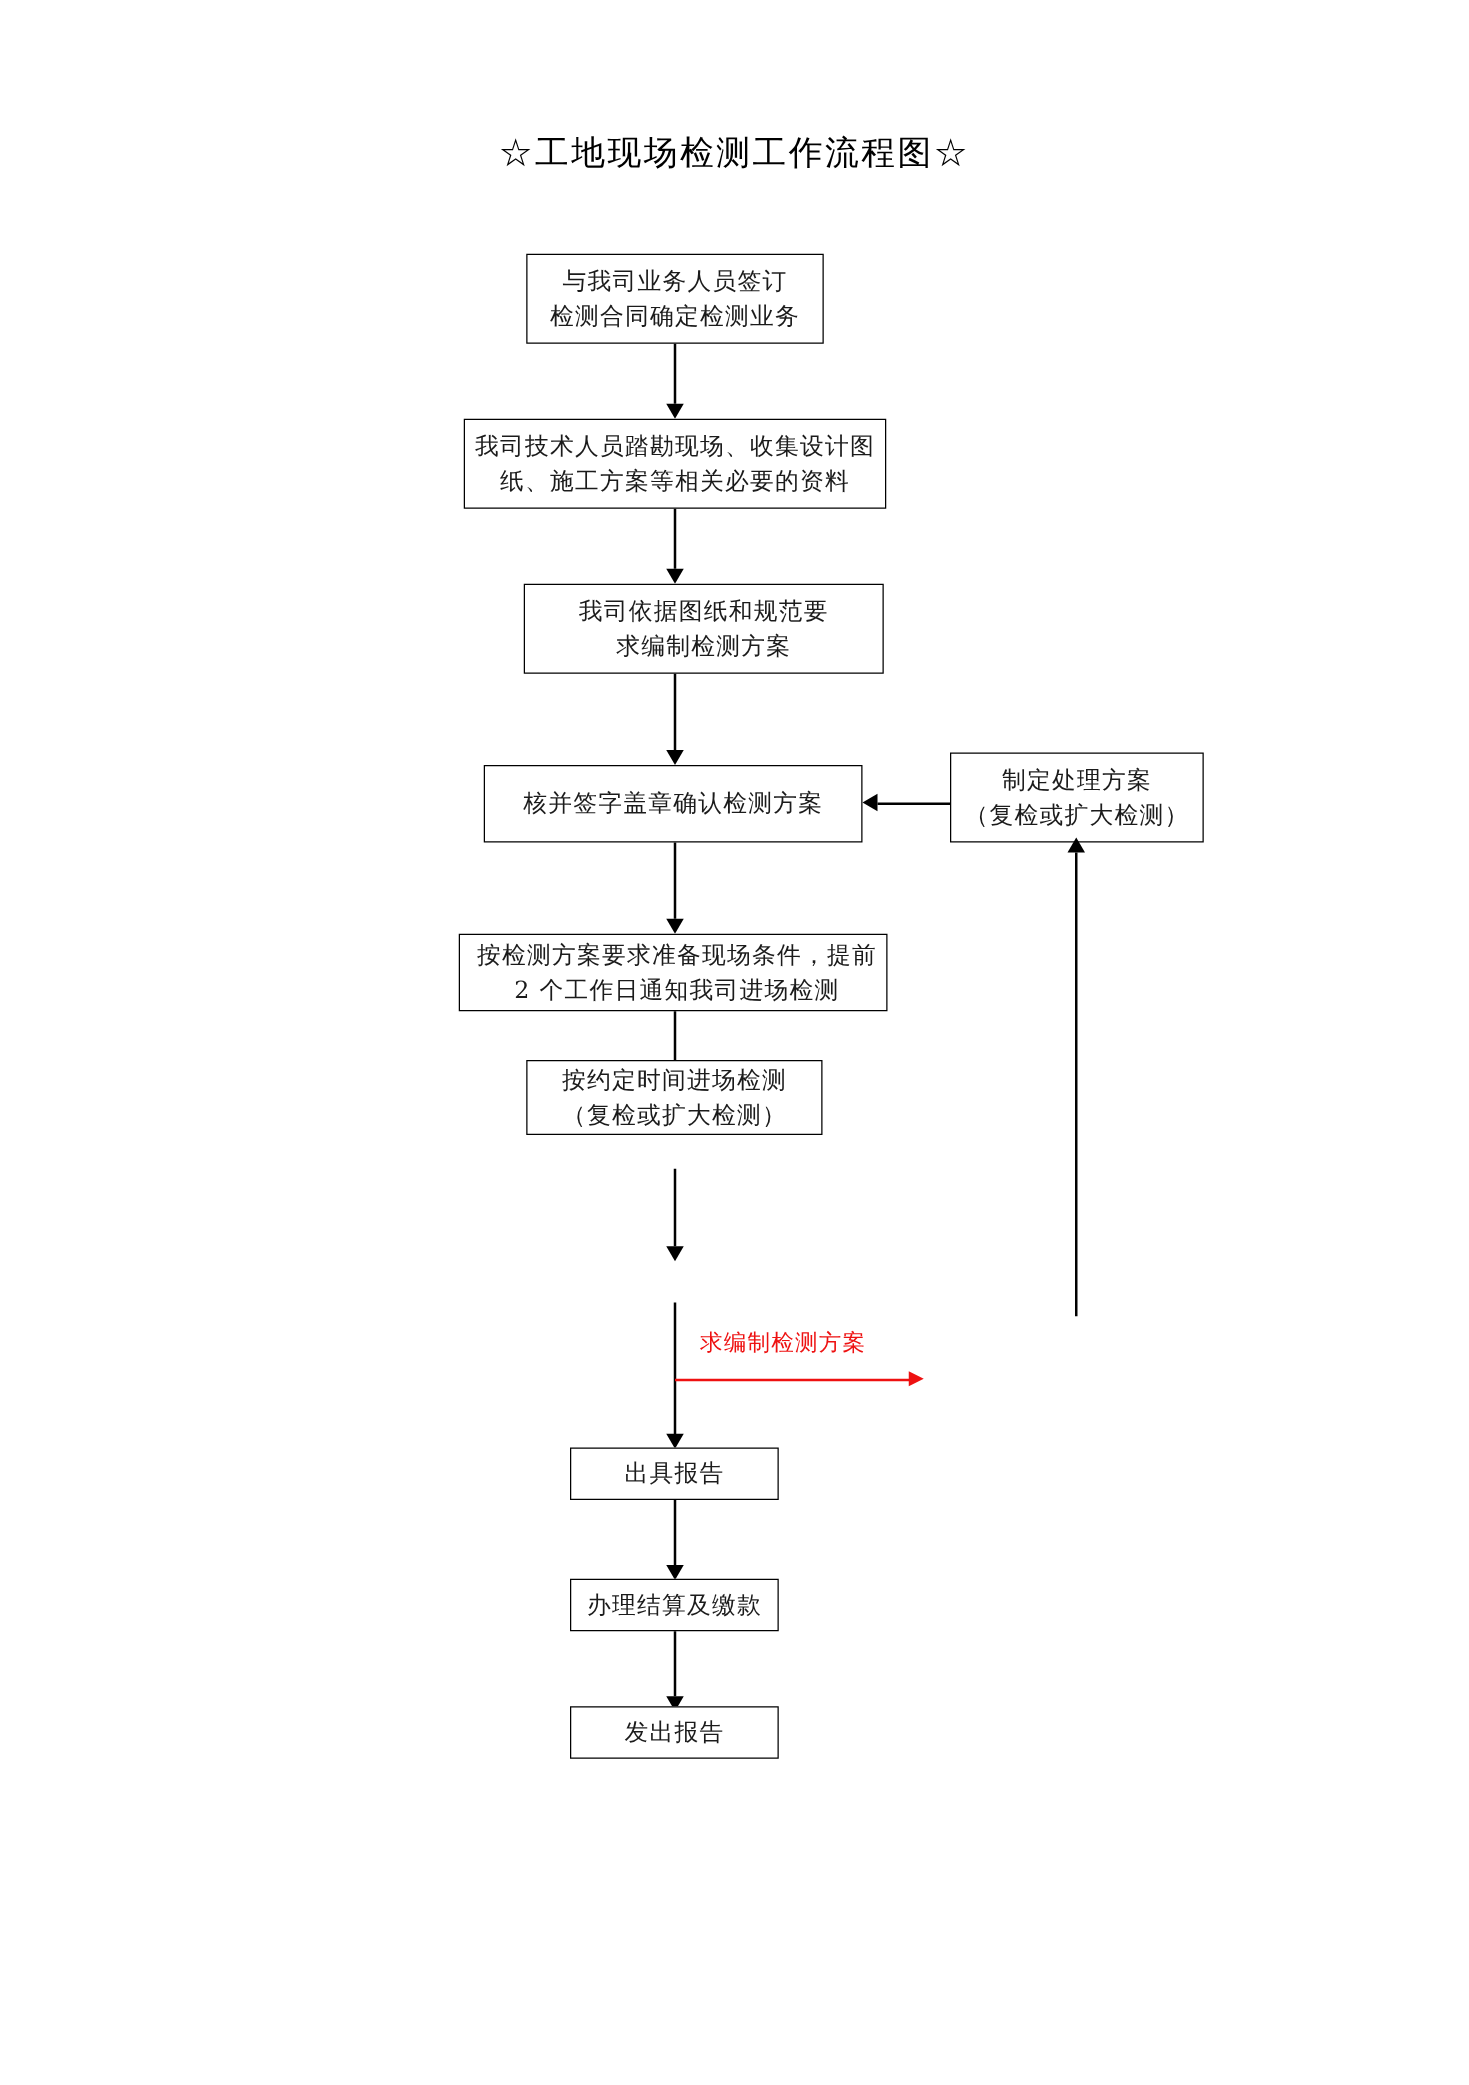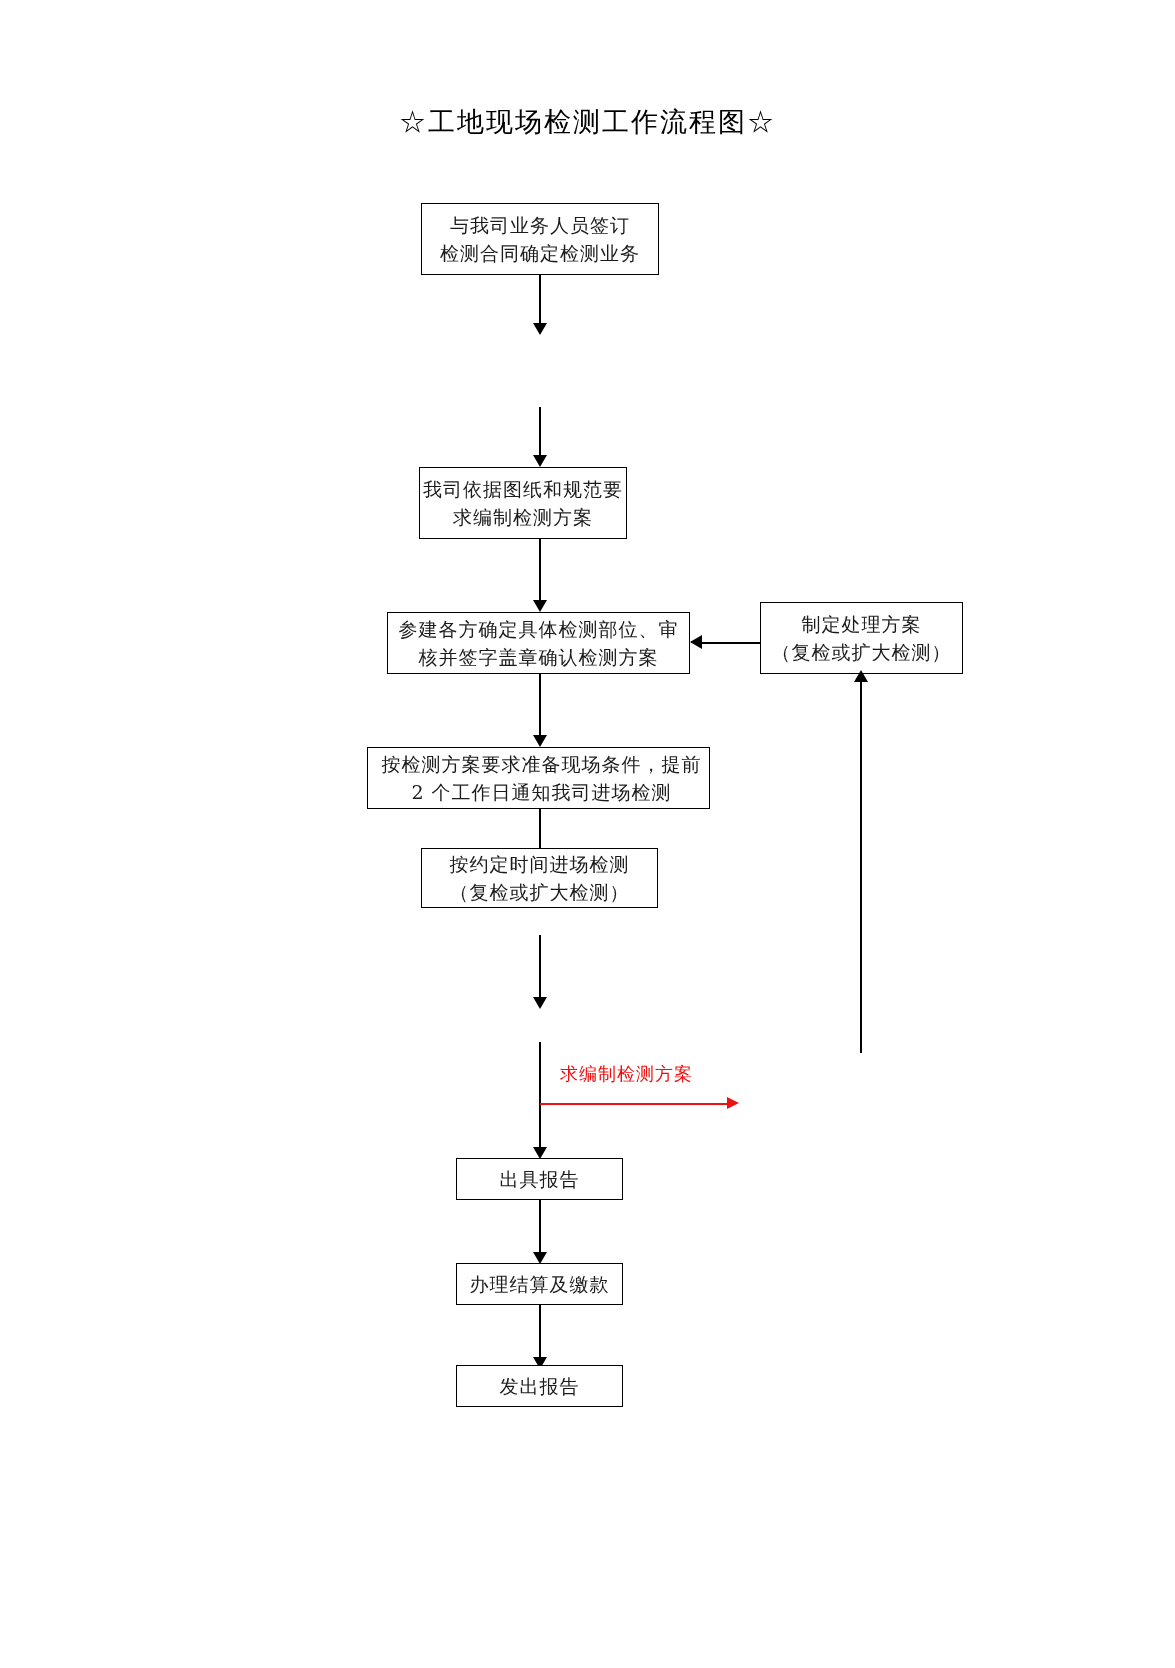--- a/index.html
+++ b/index.html
@@ -106,34 +106,37 @@
   <div class="title">☆工地现场检测工作流程图☆</div>
 
   <div class="node" style="left:421px; top:203px; width:238px; height:72px;">
     <span class="ln">与我司业务人员签订</span>
     <span class="ln">检测合同确定检测业务</span>
   </div>
 
   <div class="conn v" style="left:539px; top:275px; height:48px;"></div>
   <div class="arrow down" style="left:533px; top:323px;"></div>
 
+  <div class="node" style="left:371px; top:335px; width:338px; height:72px;">
+    <span class="ln">我司技术人员踏勘现场、收集设计图</span>
+    <span class="ln">纸、施工方案等相关必要的资料</span>
+  </div>
 
   <div class="conn v" style="left:539px; top:407px; height:48px;"></div>
   <div class="arrow down" style="left:533px; top:455px;"></div>
 
-  <div class="node" style="left:419px; top:467px; width:208px; height:72px;">
+  <div class="node" style="left:419px; top:467px; width:288px; height:72px;">
     <span class="ln">我司依据图纸和规范要</span>
     <span class="ln">求编制检测方案</span>
   </div>
 
   <div class="conn v" style="left:539px; top:539px; height:61px;"></div>
   <div class="arrow down" style="left:533px; top:600px;"></div>
 
   <div class="node" style="left:387px; top:612px; width:303px; height:62px;">
-    <span class="ln">参建各方确定具体检测部位、审</span>
     <span class="ln">核并签字盖章确认检测方案</span>
   </div>
 
   <div class="node" style="left:760px; top:602px; width:203px; height:72px;">
     <span class="ln">制定处理方案</span>
     <span class="ln">（复检或扩大检测）</span>
   </div>
 
   <div class="conn h" style="left:702px; top:642px; width:58px;"></div>
   <div class="arrow left" style="left:690px; top:635px;"></div>

